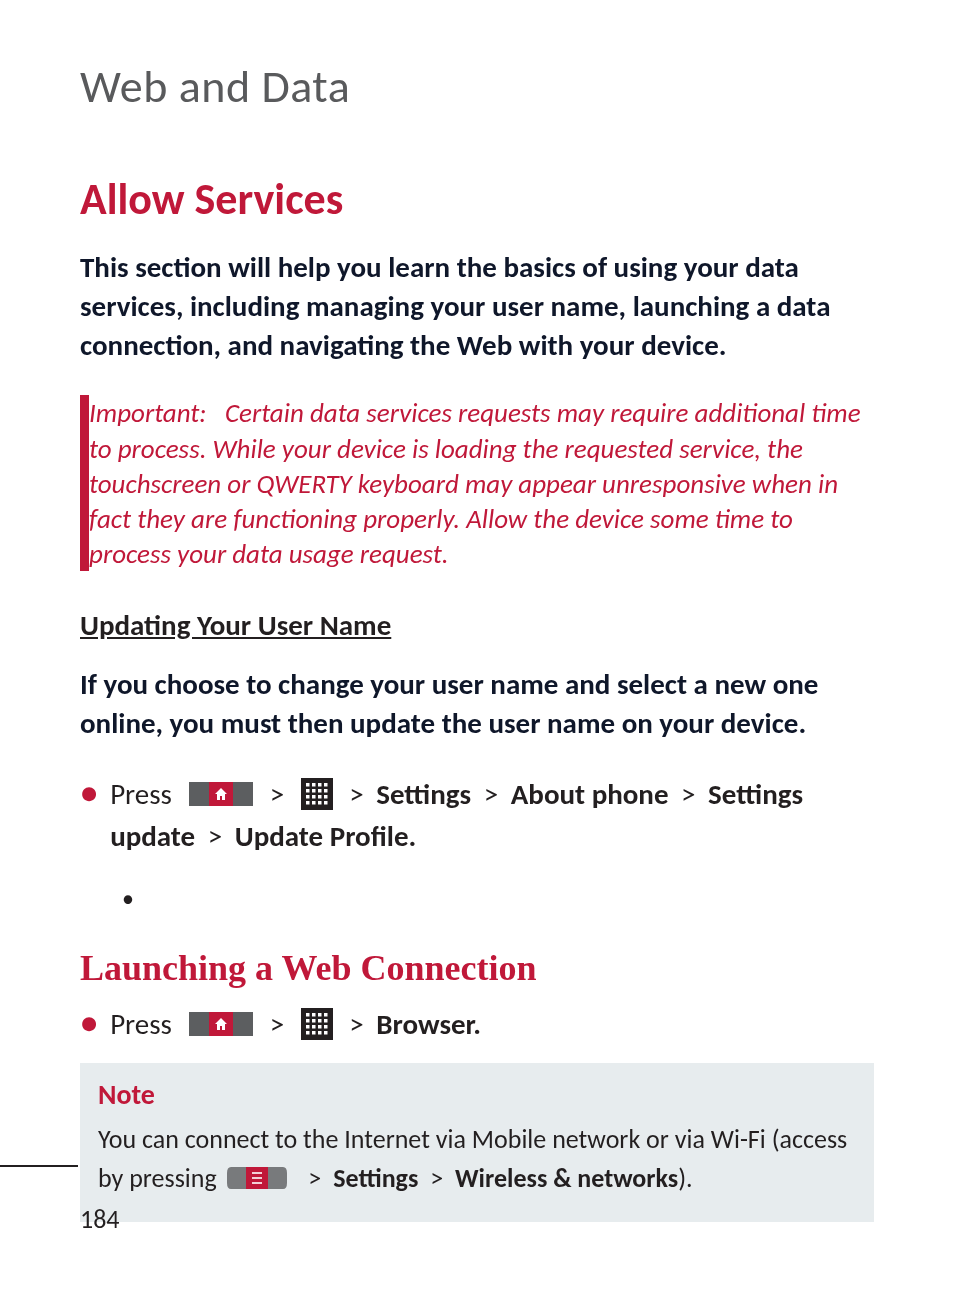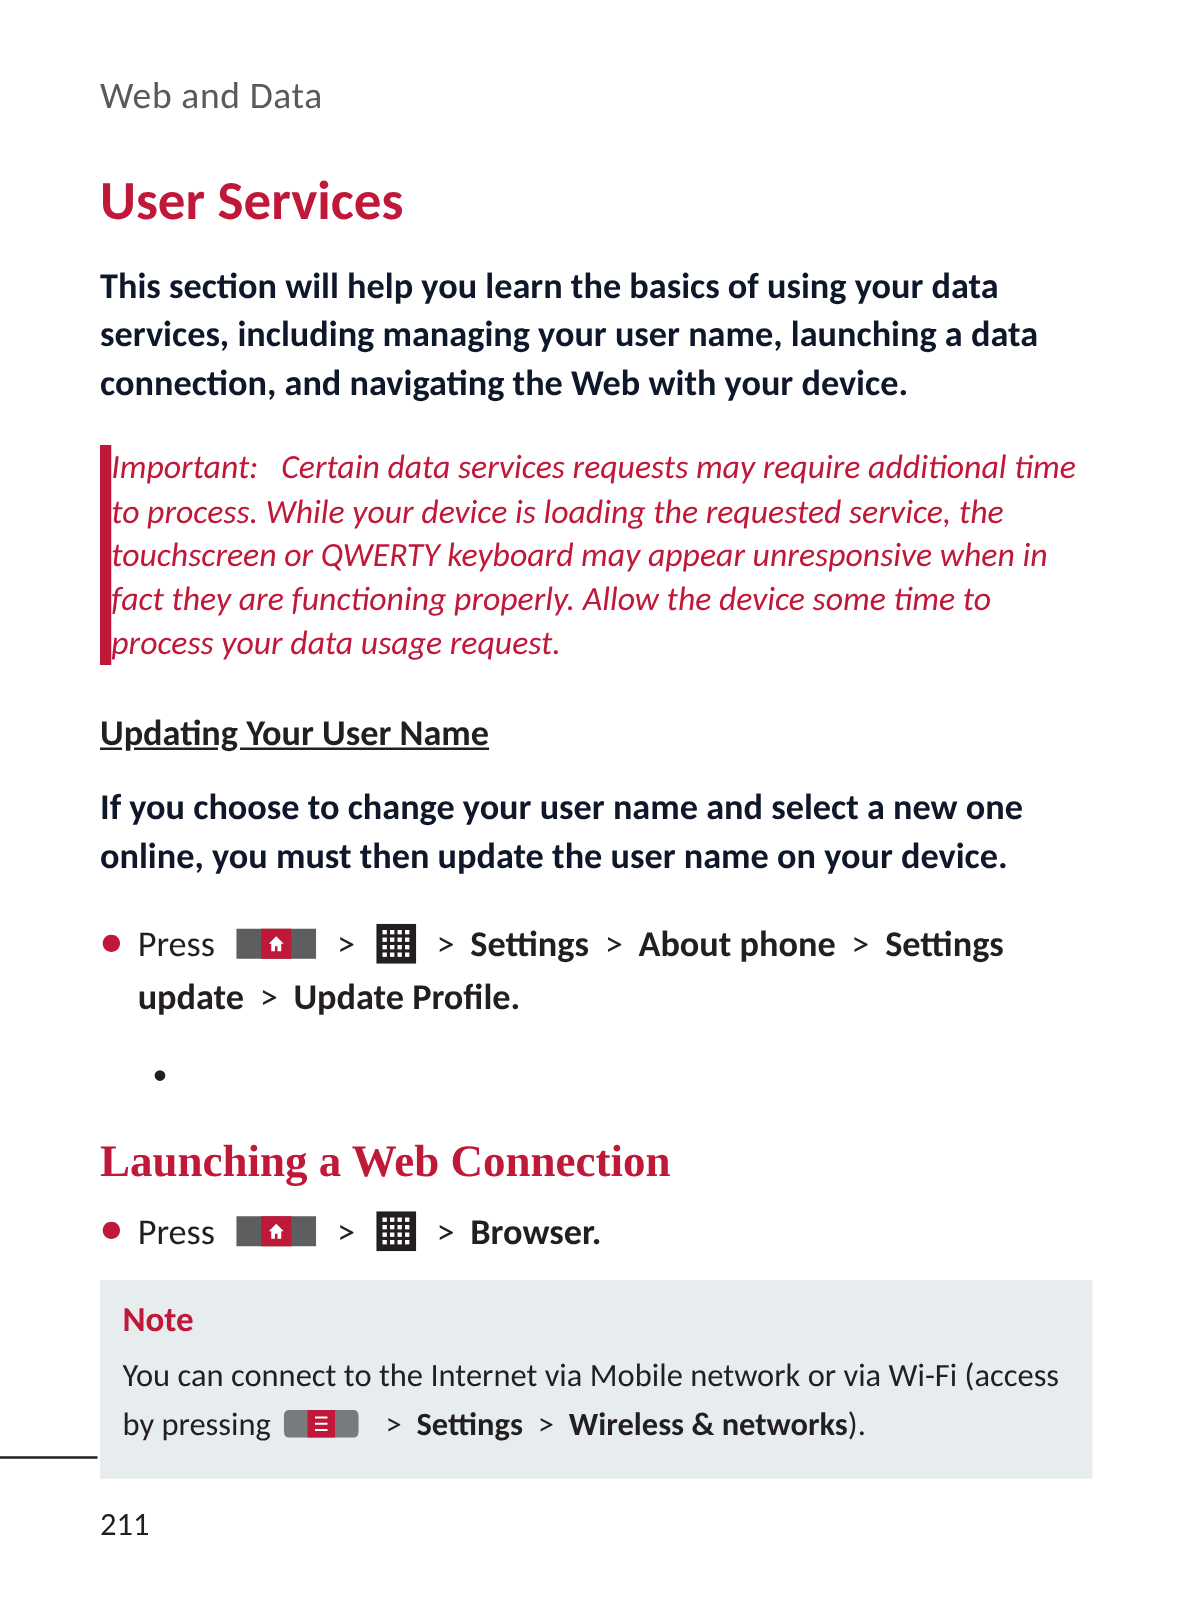--- a/index.html
+++ b/index.html
@@ -6,26 +6,26 @@
   body {
     width: 954px;
     height: 1291px;
     background: #fff;
     font-family: "Optima", "Candara", "Calibri", "Segoe UI", sans-serif;
     color: #231f20;
     position: relative;
     padding: 50px 80px 0 80px;
   }
   .chapter-title {
-    font-size: 30px;
+    font-size: 46px;
     font-weight: 300;
     color: #595a5c;
     letter-spacing: 0.5px;
     margin-top: 8px;
-    margin-bottom: 38px;
+    margin-bottom: 58px;
   }
   .h1 {
     font-size: 44px;
     font-weight: 600;
     color: #c01839;
     margin-bottom: 22px;
   }
   .body {
     font-size: 29px;
     line-height: 1.35;
@@ -126,21 +126,21 @@
     width: 78px;
     height: 2px;
     background: #231f20;
   }
 </style>
 </head>
 <body>
 
 <div class="chapter-title">Web and Data</div>
 
-<div class="h1">User Services</div>
+<div class="h1">Allow Services</div>
 
 <p class="body">This section will help you learn the basics of using your data services, including managing your user name, launching a data connection, and navigating the Web with your device.</p>
 
 <div class="important-block">
   <div class="txt">
     <span class="important-label">Important:</span>&nbsp;&nbsp;
     <span>Certain data services requests may require additional time to process. While your device is loading the requested service, the touchscreen or QWERTY keyboard may appear unresponsive when in fact they are functioning properly. Allow the device some time to process your data usage request.</span>
   </div>
 </div>
 
@@ -256,13 +256,13 @@
       </svg>
     </span>
     &nbsp;<span class="sep">&gt;</span>
     <span class="bold">Settings</span>
     <span class="sep">&gt;</span>
     <span class="bold">Wireless &amp; networks</span><span>).</span>
   </div>
 </div>
 
 <div class="thumb-line"></div>
-<div class="page-num">211</div>
+<div class="page-num">184</div>
 
 </body></html>

